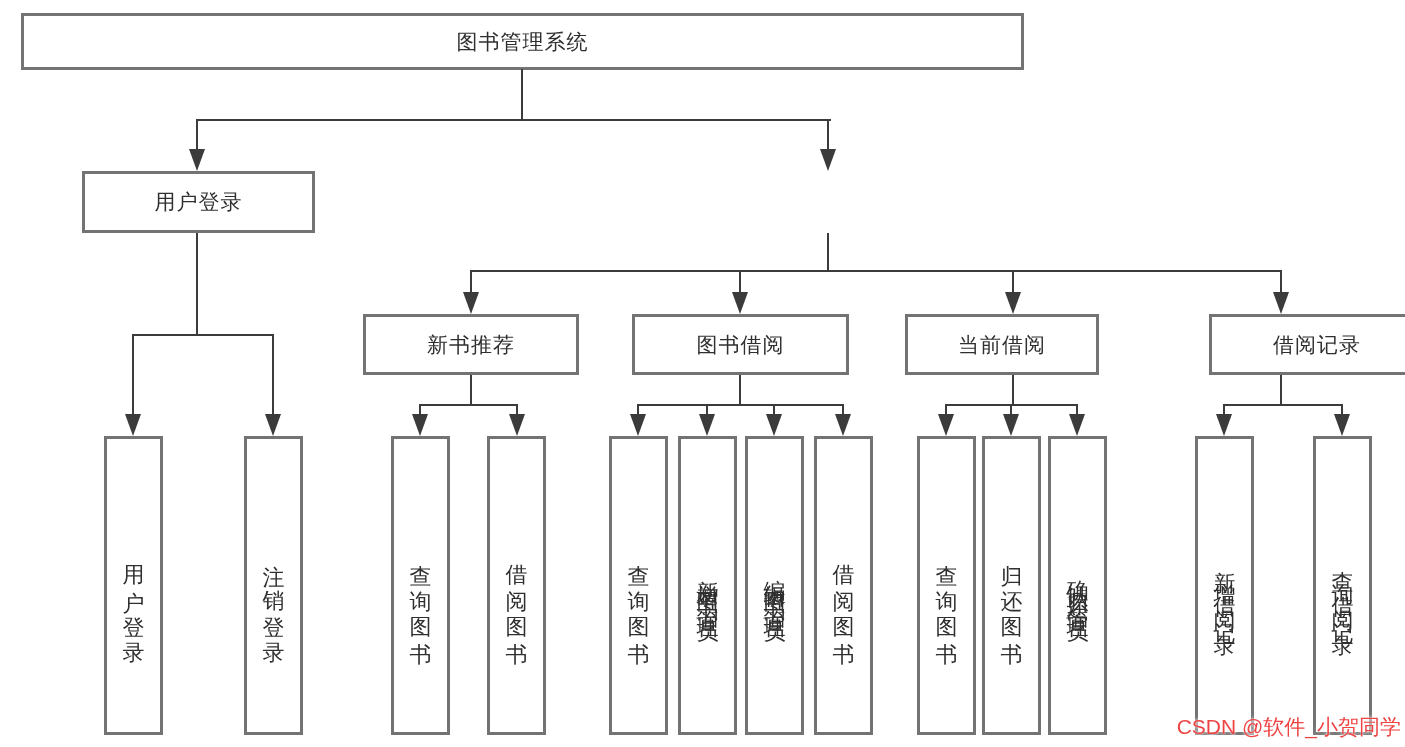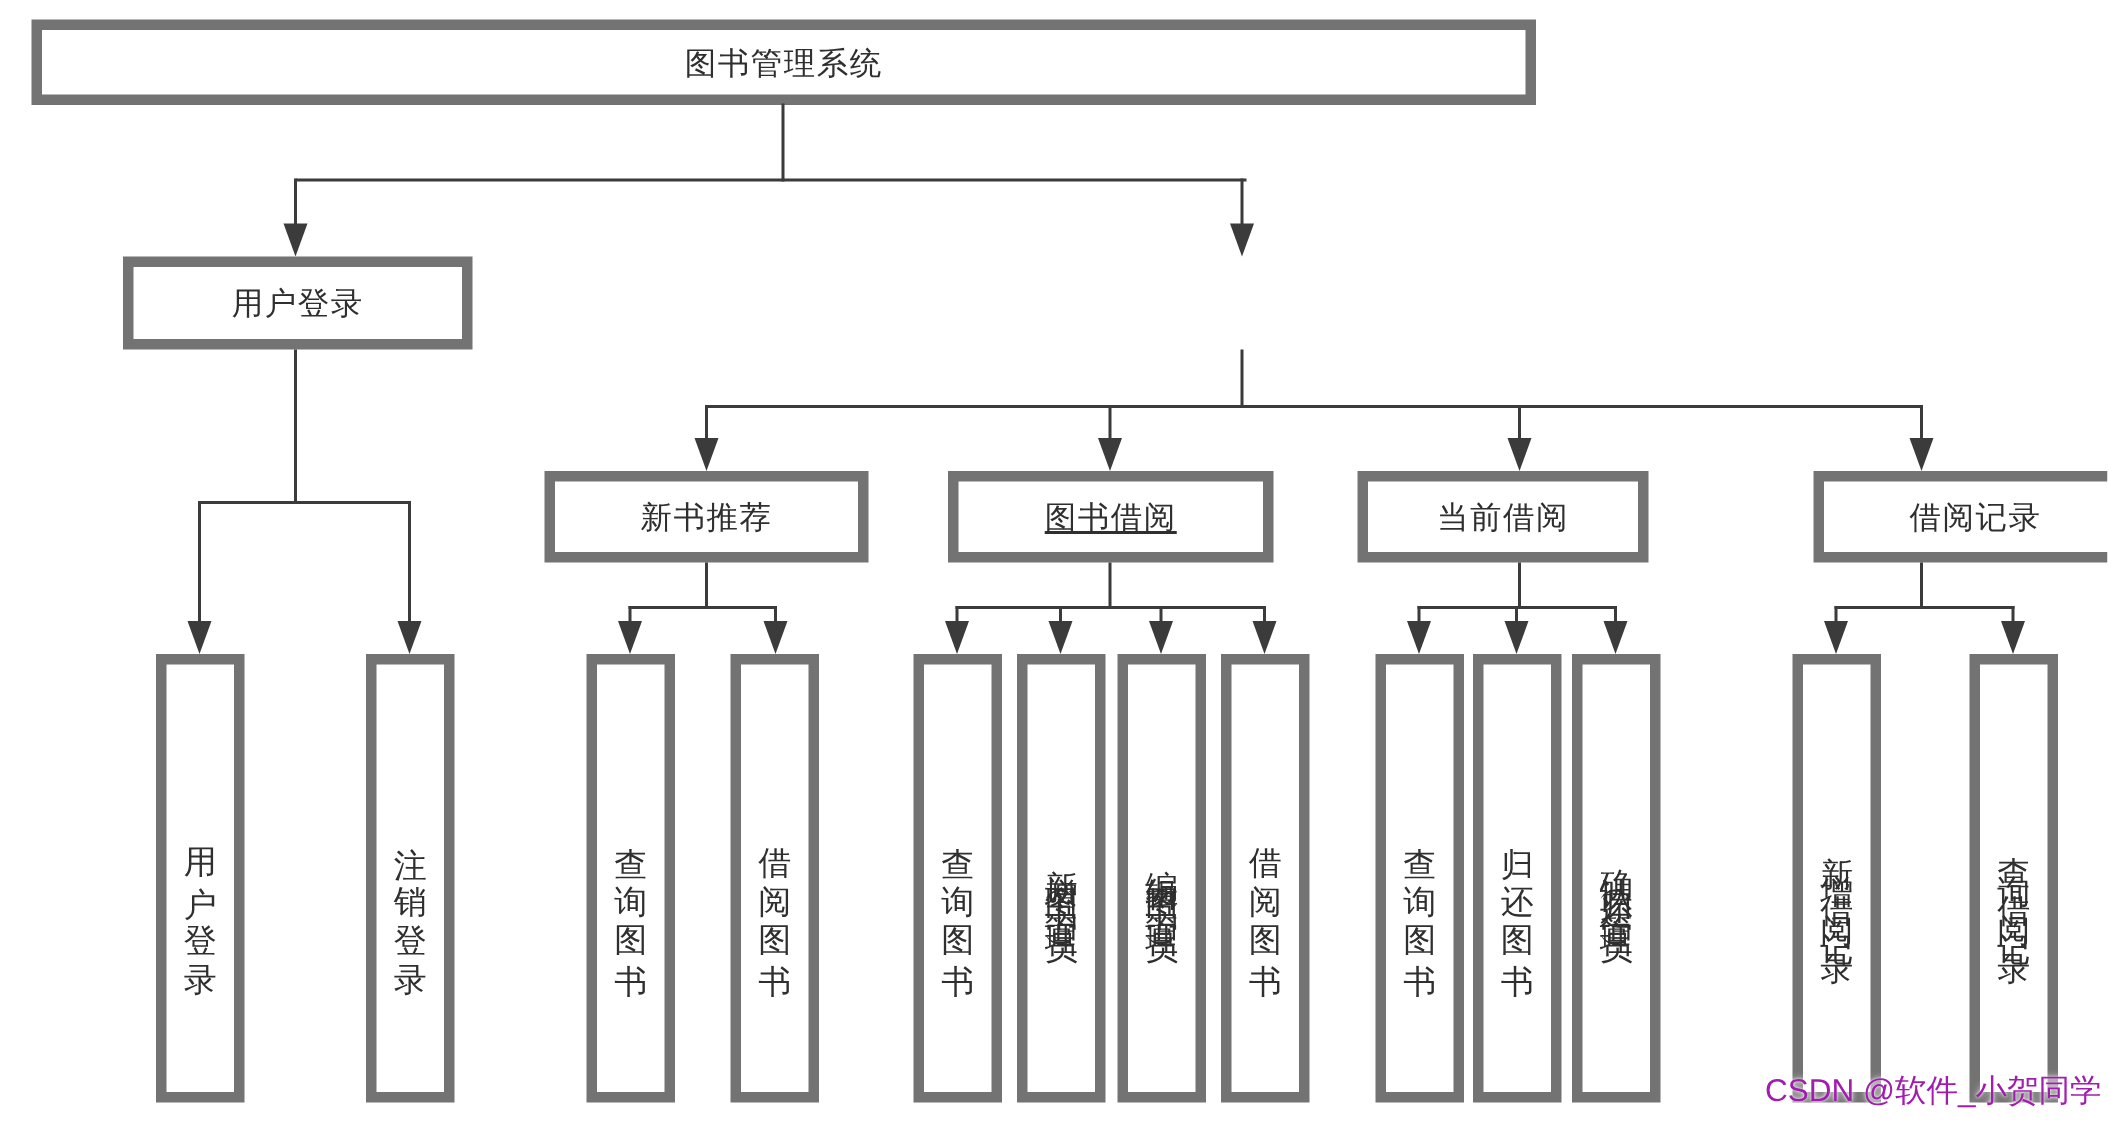--- a/index.html
+++ b/index.html
@@ -7,21 +7,21 @@
     position:relative;
     width:1405px;height:747px;
     background:#ffffff;
     font-family:"Liberation Sans","DejaVu Sans",sans-serif;
     color:#2f2f2f;
     overflow:hidden;
   }
   .node{
     position:absolute;
     box-sizing:border-box;
-    border:7px solid #737373;
+    border:3px solid #737373;
     background:#ffffff;
     display:flex;
     align-items:center;
     justify-content:center;
   }
   .hlabel{font-size:21px;letter-spacing:1px;white-space:nowrap;}
   .leaf{width:59px;top:436px;height:299px;}
   .vtext{
     writing-mode:vertical-rl;
     text-orientation:mixed;
@@ -37,21 +37,21 @@
   .arrow{
     position:absolute;width:0;height:0;
     border-left:8px solid transparent;
     border-right:8px solid transparent;
     border-top:22px solid #3b3b3b;
   }
   .watermark{
     position:absolute;
     right:4px;bottom:6px;
     font-size:21px;
-    color:#a21caf;
+    color:#ef4444;
     text-shadow:0 0 2px #ffffff,0 0 5px #ffffff;
     z-index:10;
     white-space:nowrap;
   }
 </style>
 </head>
 <body>
 
 <div id="stage">
 
@@ -84,21 +84,21 @@
   <div class="v" style="left:739px;top:270px;height:26px;"></div>
   <div class="arrow" style="left:732px;top:292px;"></div>
   <div class="v" style="left:1012px;top:270px;height:26px;"></div>
   <div class="arrow" style="left:1005px;top:292px;"></div>
   <div class="v" style="left:1280px;top:270px;height:26px;"></div>
   <div class="arrow" style="left:1273px;top:292px;"></div>
 
   <div class="node" style="left:363px;top:314px;width:216px;height:61px;">
     <span class="hlabel">新书推荐</span>
   </div>
-  <div class="node" style="left:632px;top:314px;width:217px;height:61px;text-decoration:underline;">
+  <div class="node" style="left:632px;top:314px;width:217px;height:61px;">
     <span class="hlabel">图书借阅</span>
   </div>
   <div class="node" style="left:905px;top:314px;width:194px;height:61px;">
     <span class="hlabel">当前借阅</span>
   </div>
   <div class="node" style="left:1173px;top:314px;width:216px;height:61px;margin-left:36px;">
     <span class="hlabel">借阅记录</span>
   </div>
 
   <div class="v" style="left:470px;top:375px;height:31px;"></div>

